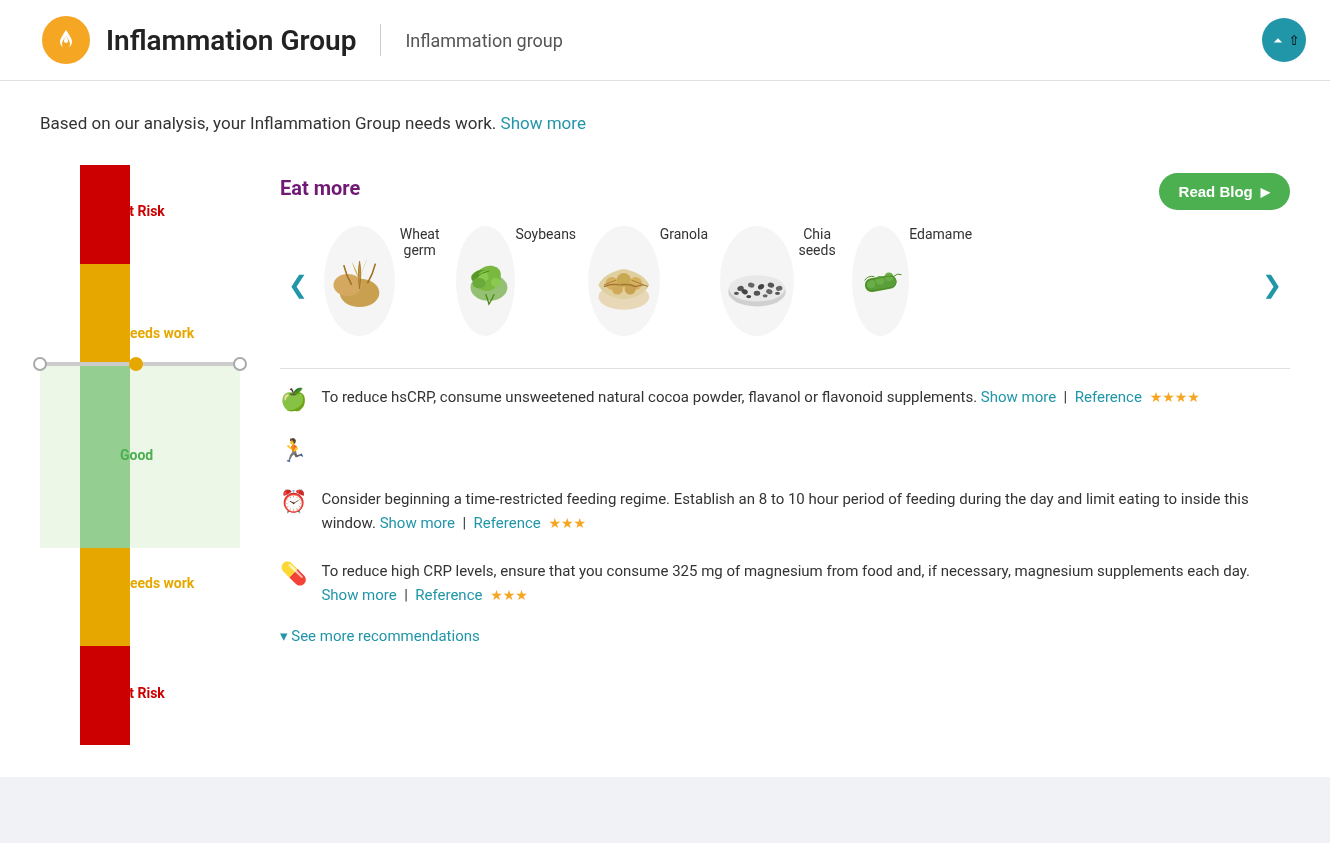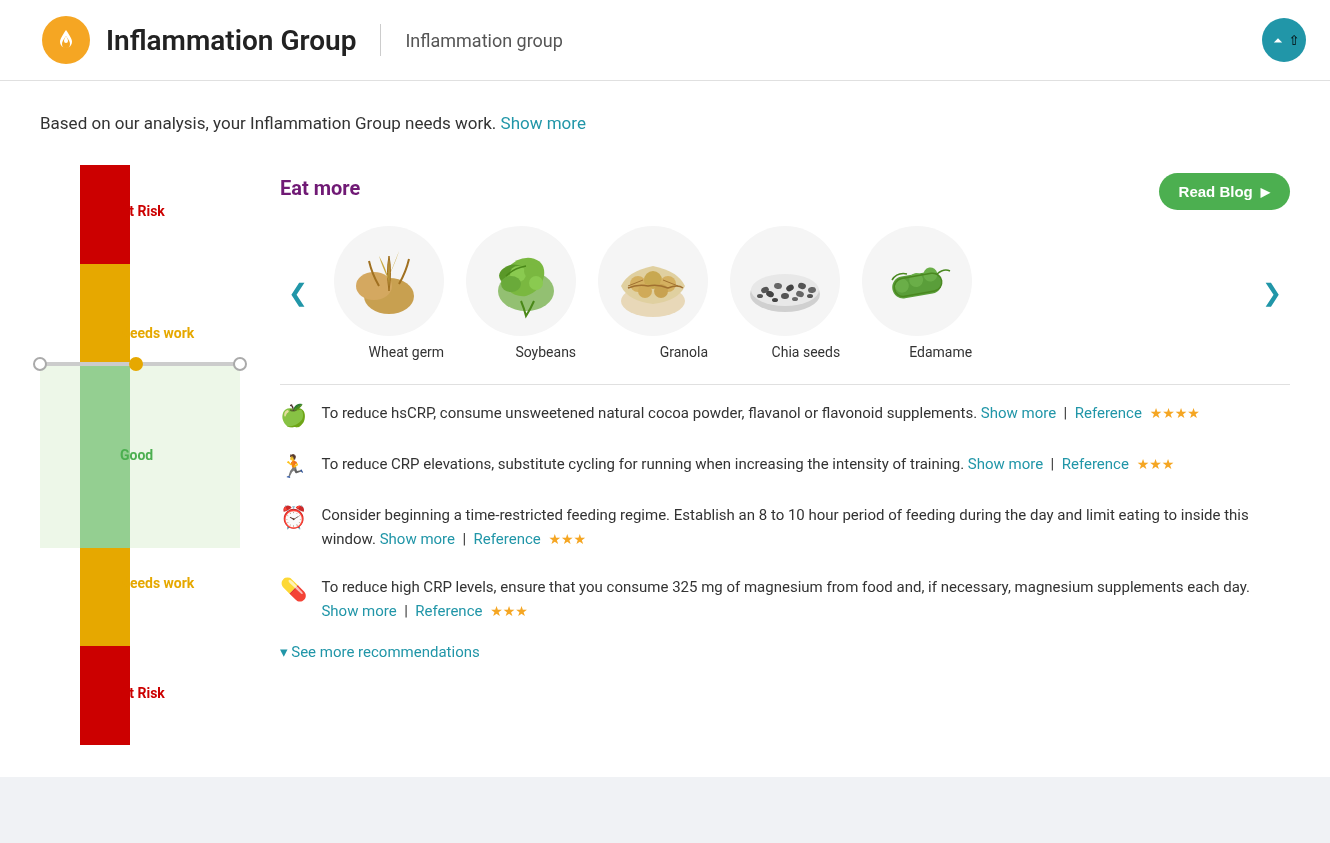--- a/index.html
+++ b/index.html
@@ -118,22 +118,22 @@
       flex-shrink: 0;
     }
     .food-items {
       display: flex;
       gap: 12px;
       flex: 1;
       overflow: hidden;
     }
     .food-item {
       display: flex;
-      flex-direction: column;
-      align-items: flex-end;
+      flex-direction: row;
+      align-items: flex-start;
       width: 120px;
       flex-shrink: 0;
     }
     .food-img-circle {
       width: 110px; height: 110px;
       border-radius: 50%;
       background: #f5f5f5;
       display: flex;
       align-items: center;
       justify-content: center;
@@ -405,27 +405,20 @@
             <span>To reduce hsCRP, consume unsweetened natural cocoa powder, flavanol or flavonoid supplements.</span>
             <a href="#">Show more</a>
             &nbsp;|&nbsp;
             <a href="#">Reference</a>
             <span class="stars">★★★★</span>
           </span>
         </li>
 
         <li class="rec-item">
           <span class="rec-icon">🏃</span>
-          <span class="rec-text">
-            <span>To reduce CRP elevations, substitute cycling for running when increasing the intensity of training.</span>
-            <a href="#">Show more</a>
-            &nbsp;|&nbsp;
-            <a href="#">Reference</a>
-            <span class="stars">★★★</span>
-          </span>
         </li>
 
         <li class="rec-item">
           <span class="rec-icon">⏰</span>
           <span class="rec-text">
             <span>Consider beginning a time-restricted feeding regime. Establish an 8 to 10 hour period of feeding during the day and limit eating to inside this window.</span>
             <a href="#">Show more</a>
             &nbsp;|&nbsp;
             <a href="#">Reference</a>
             <span class="stars">★★★</span>

